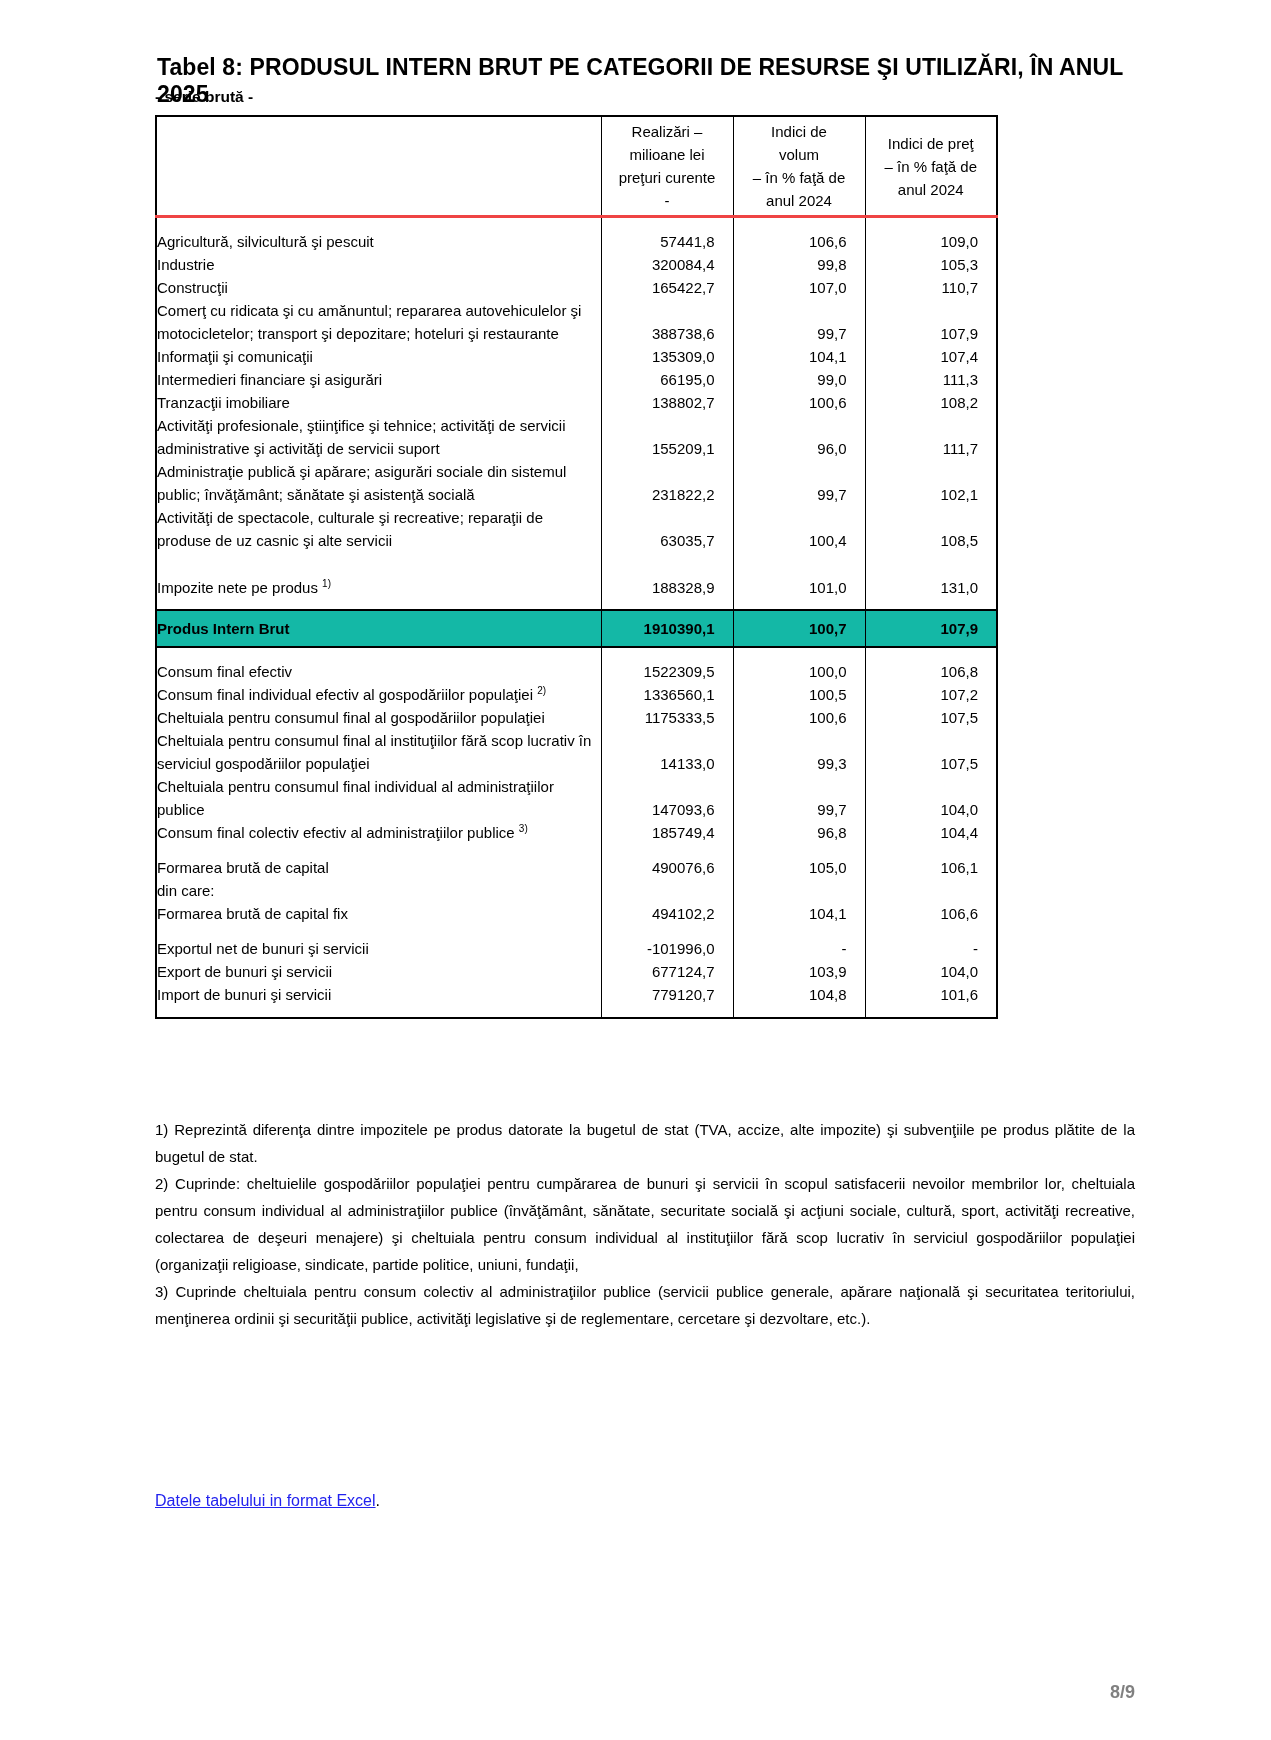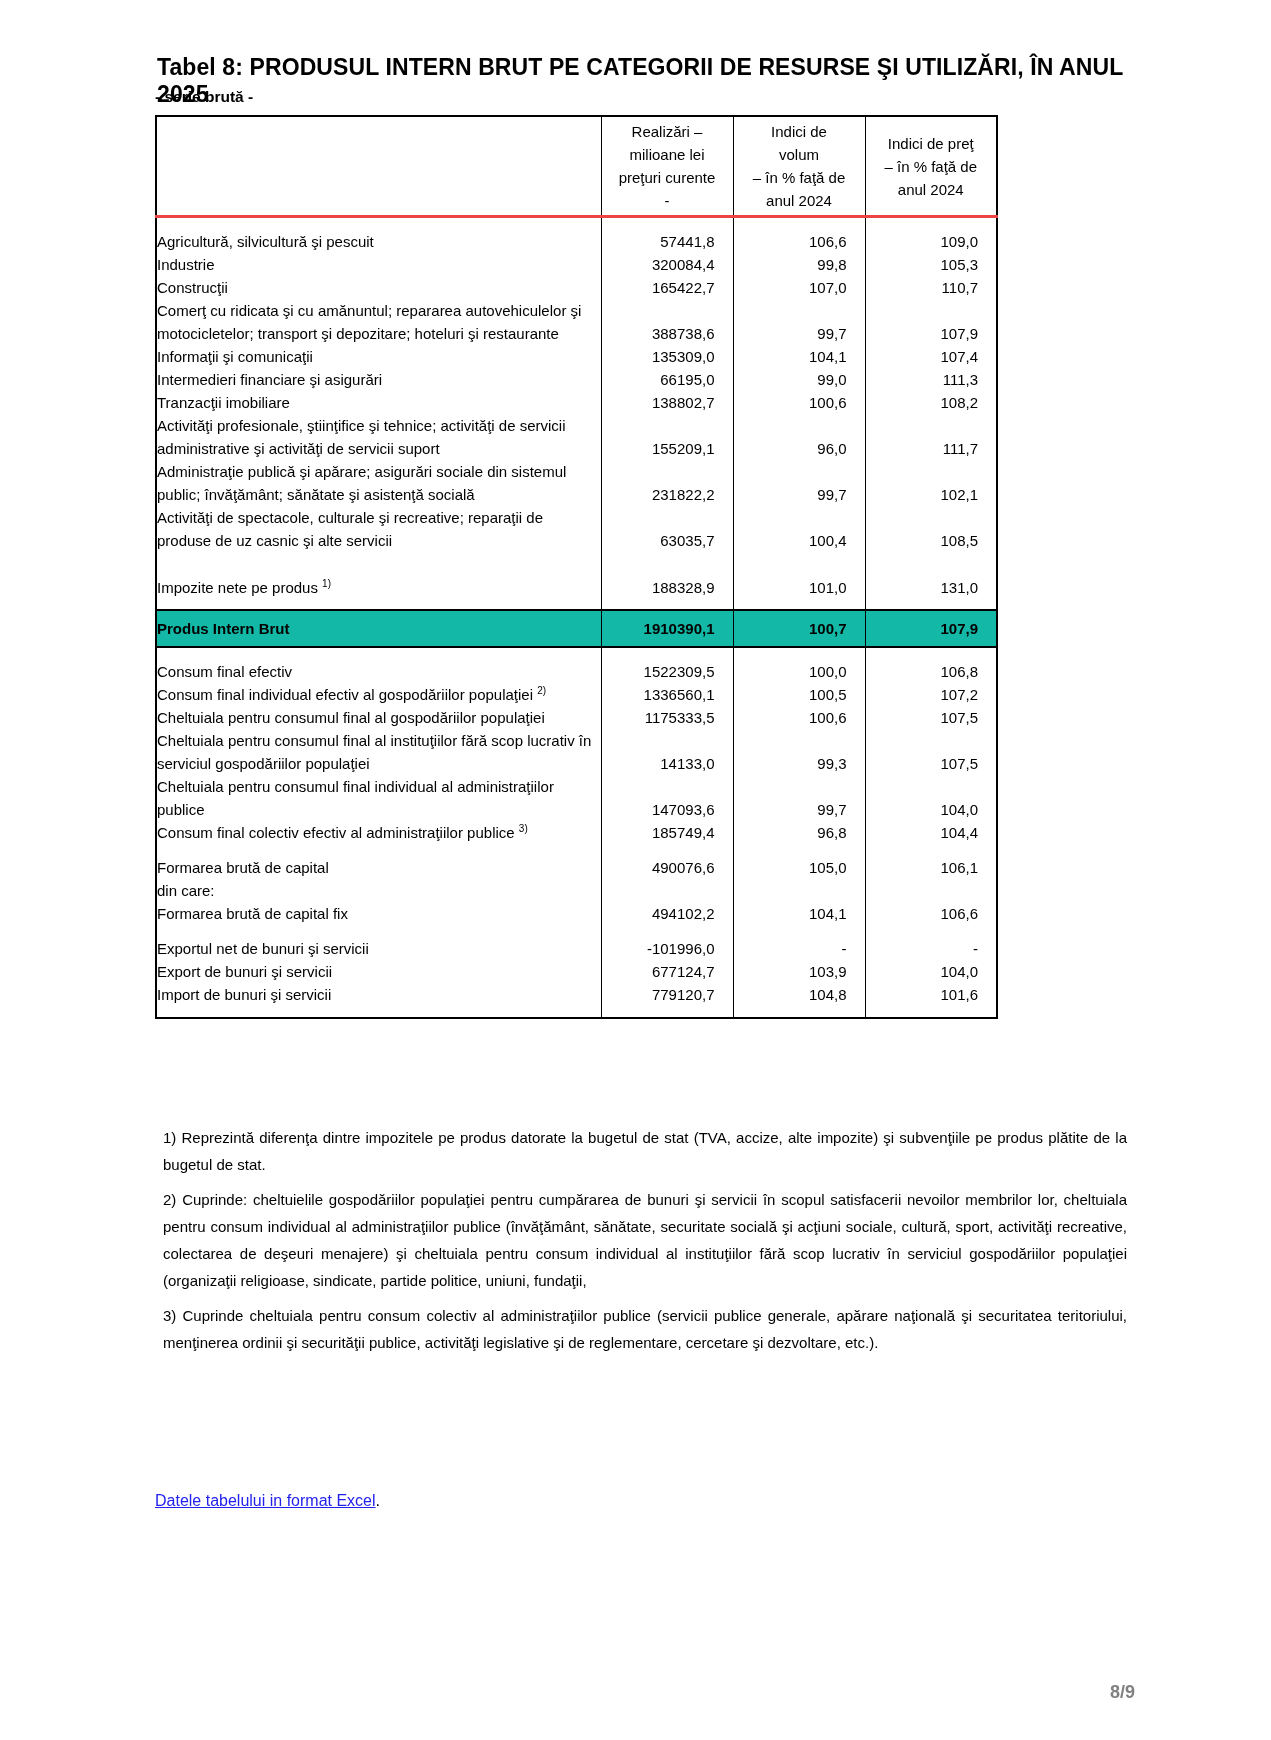--- a/index.html
+++ b/index.html
@@ -38,21 +38,21 @@
   tr.pib td{
     background:#14b8a6;font-weight:bold;
     border-top:2px solid #000;border-bottom:2px solid #000;
     vertical-align:middle;padding-top:6px;padding-bottom:6px;
   }
   sup{font-size:10px;line-height:0;}
   .footnotes{
     position:absolute;left:155px;top:1116px;width:980px;
     font-size:15px;line-height:27px;text-align:justify;
   }
-  .footnotes p{margin:8px;}
+  .footnotes p{margin:0;}
   .excel-line{position:absolute;left:155px;top:1492px;font-size:16px;}
   .excel-line a{color:#2222EE;text-decoration:underline;cursor:pointer;}
   .page-number{
     position:absolute;right:136px;top:1682px;
     font-size:18px;font-weight:bold;color:#808080;text-align:right;
   }
 </style>
 </head>
 <body>
 

